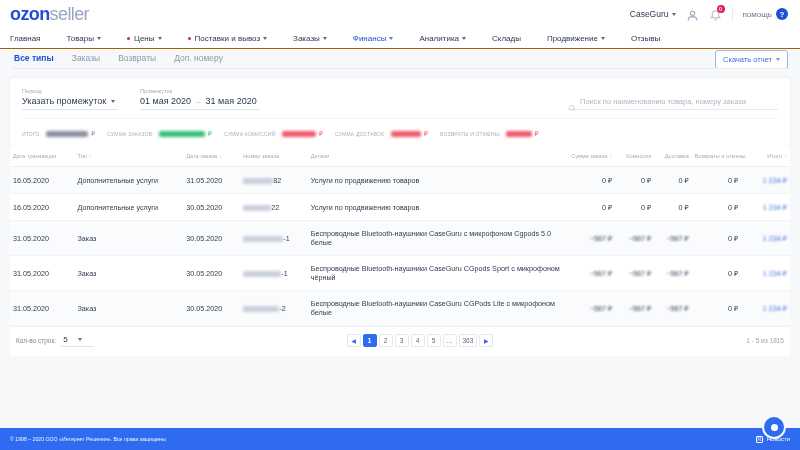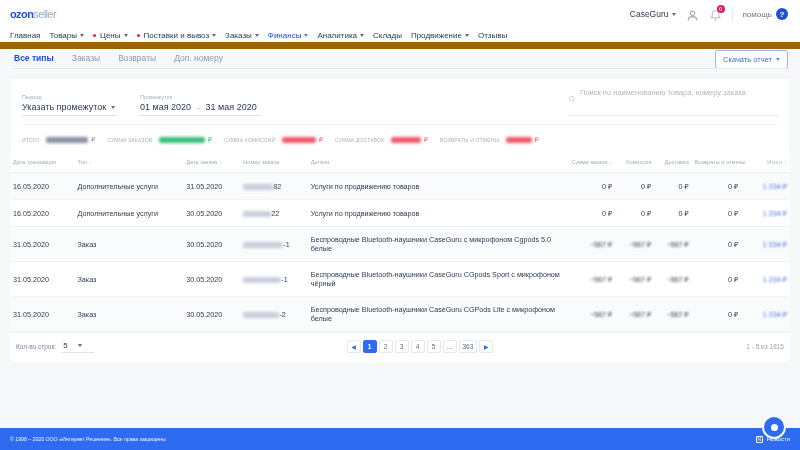--- a/index.html
+++ b/index.html
@@ -10,21 +10,21 @@
     overflow: hidden;
   }
   .page { position: relative; width: 800px; height: 450px; background: #f7f8fa; }
 
   
   .topbar {
     height: 28px; background: #fff;
     display: flex; align-items: center;
     padding: 0 12px 0 10px;
   }
-  .logo { font-size: 11px; font-weight: 700; letter-spacing: -0.6px; line-height: 1; }
+  .logo { font-size: 18px; font-weight: 700; letter-spacing: -0.6px; line-height: 1; }
   .logo .ozon { color: #1f4ed8; }
   .logo .seller { color: #9aa6bf; font-weight: 400; }
   .topbar-right { margin-left: auto; display: flex; align-items: center; gap: 10px; }
   .user-name { font-size: 8.5px; color: #2b3a52; display: flex; align-items: center; gap: 3px; }
   .caret { display:inline-block; width:0;height:0;border-left:2.5px solid transparent;border-right:2.5px solid transparent;border-top:3px solid currentColor; opacity:.75;}
   .avatar-ic { width: 13px; height: 13px; color: #9aa6bf; }
   .bell-wrap { position: relative; width: 13px; height: 14px; }
   .bell-ic { width: 13px; height: 13px; color: #b6c0d2; }
   .badge {
     position: absolute; top: -2px; right: -3px;
@@ -36,22 +36,22 @@
   .help { font-size: 8px; color: #6b7890; display: flex; align-items: center; gap: 4px; }
   .help-ic {
     width: 12px; height: 12px; border-radius: 50%;
     background: #1f4ed8; color: #fff; font-size: 8px; font-weight: 700;
     display: flex; align-items: center; justify-content: center;
   }
 
   
   .nav {
     height: 21px; background: #fff;
-    border-bottom: 7px solid #a16207;
-    display: flex; align-items: center; gap: 9px;
+    border-bottom: 1px solid #a16207;
+    display: flex; align-items: center; gap: 26px;
     padding: 0 10px;
   }
   .nav-item {
     font-size: 8px; color: #2b3a52;
     display: flex; align-items: center; gap: 3px; white-space: nowrap;
   }
   .nav-item.active { color: #1f4ed8; }
   .nav-dot { width: 3px; height: 3px; border-radius: 50%; background: #e6185f; margin-right: 1px; }
 
   
@@ -87,21 +87,21 @@
     border-bottom: 1px solid #dfe3ea;
     padding-bottom: 3px; display: flex; align-items: center; gap: 5px;
     min-width: 96px;
   }
   .field-value .caret { color: #5b6персон; }
   .date-val { display: flex; align-items: center; min-width: 120px; }
   .date-dash { color: #b4bccb; font-size: 8px; }
 
   .search-box {
     margin-left: auto; display: flex; align-items: center; gap: 4px;
-    border-bottom: 1px solid #e4e8ef; padding-bottom: 18px; width: 210px;
+    border-bottom: 1px solid #e4e8ef; padding-bottom: 3px; width: 210px;
   }
   .search-box span.ph { font-size: 7.5px; color: #aeb6c4; }
   .mag { width: 8px; height: 8px; color: #c3cad6; }
 
   .summary-row {
     display: flex; align-items: center; gap: 12px;
     padding: 10px 0 8px; margin-top: 8px;
     border-top: 1px solid #f1f3f7;
   }
   .sum-item { display: flex; align-items: center; gap: 5px; }

